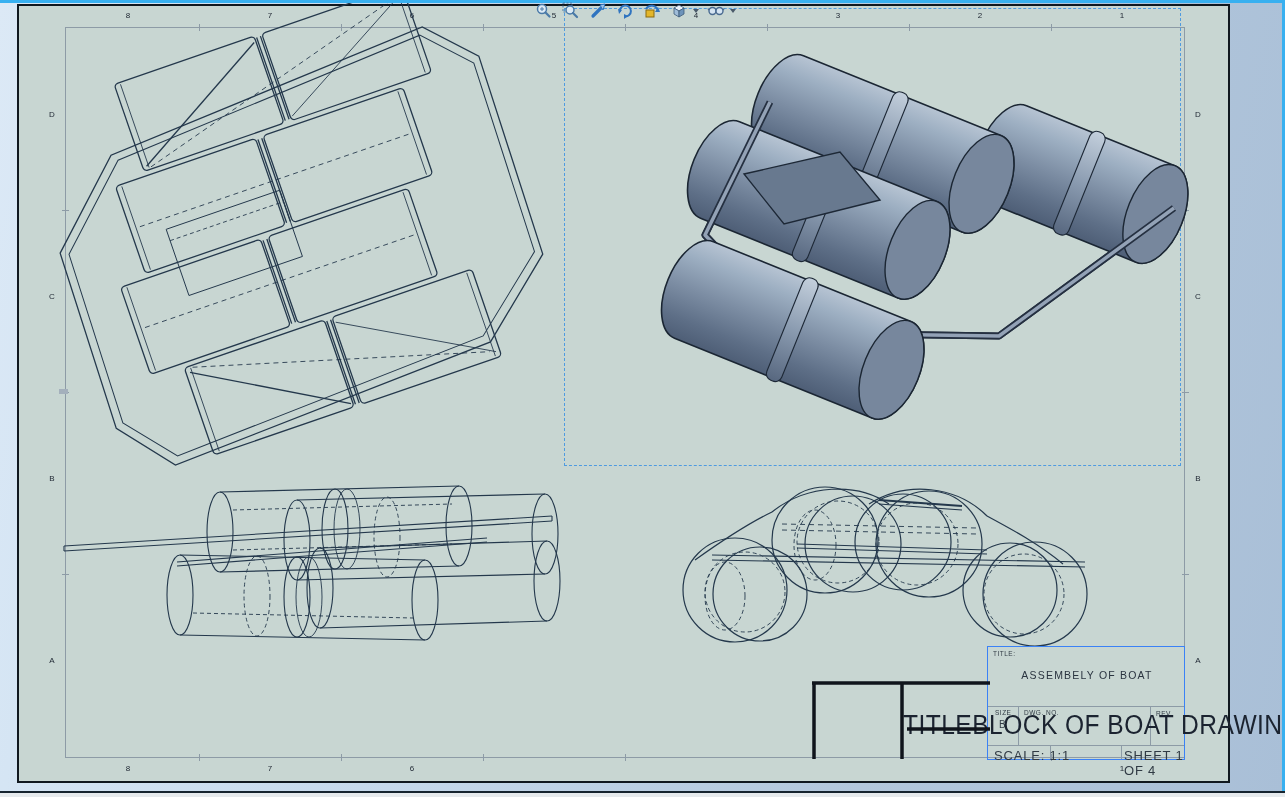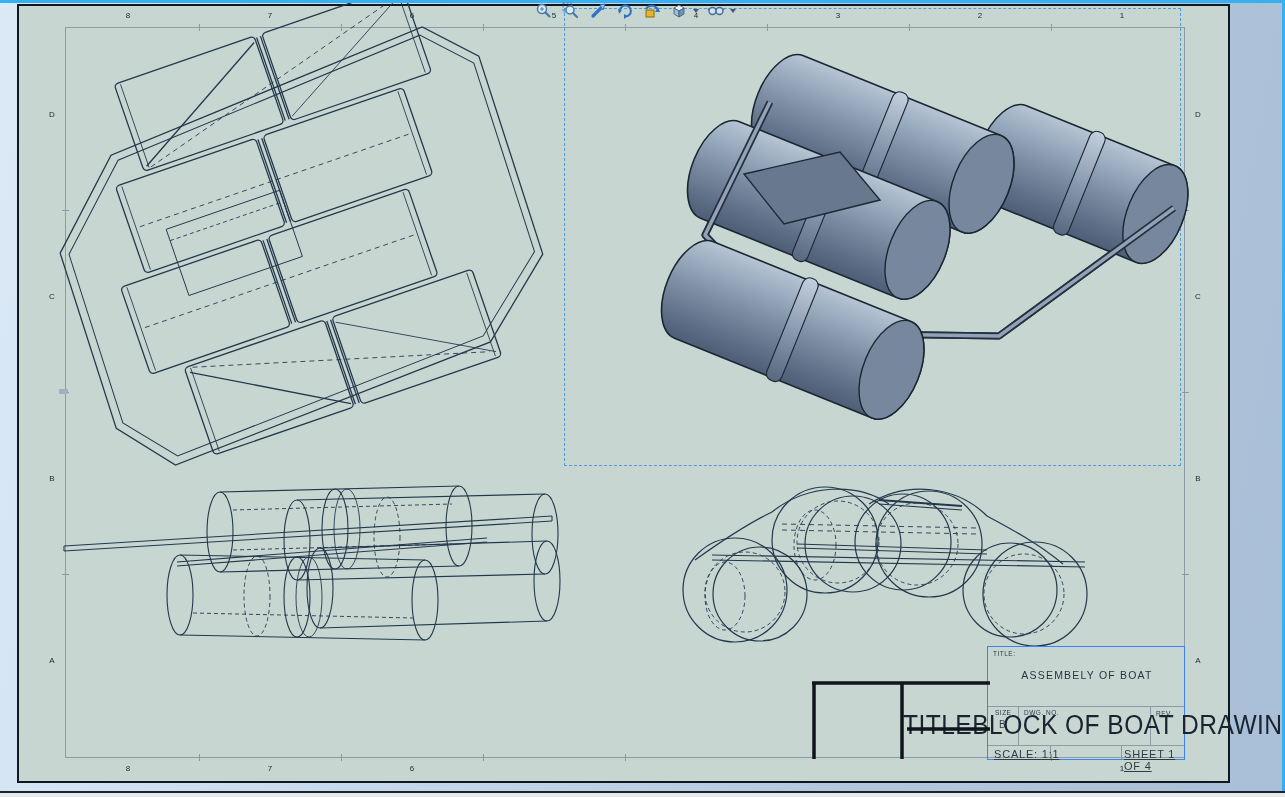--- a/index.html
+++ b/index.html
@@ -26,21 +26,21 @@
   .view-svg { position:absolute; overflow:visible; }
 
   
   .title-block { position:absolute; left:968px; top:640px; width:198px; height:114px;
                  border:1px solid #3b82f6; color:#303a44; }
   .tb-line { position:absolute; background:#8d9ba6; }
   .tb-small { position:absolute; font-size:6.5px; letter-spacing:0.5px; }
   .tb-title { position:absolute; left:10px; top:22px; width:178px; text-align:center;
               font-size:10.5px; letter-spacing:1.2px; color:#2a3440; }
   .tb-size-val { position:absolute; left:11px; top:72px; font-size:10px; }
-  .tb-bottom { position:absolute; font-size:11px; letter-spacing:0.8px;text-decoration:underline; }
+  .tb-bottom { position:absolute; font-size:13px; letter-spacing:0.8px; }
 
   .big-annotation { position:absolute; left:884px; top:704px; font-size:27px; letter-spacing:0.5px;
                     color:#1b2330; white-space:nowrap; transform:scaleX(0.91); transform-origin:left top;
                     z-index:20; font-weight:400; }
   .sketch-svg { position:absolute; left:783px; top:666px; z-index:21; overflow:visible; }
 
   
   .toolbar { position:absolute; left:533px; top:0px; height:22px; display:flex; align-items:center;
              gap:6px; z-index:50; }
   .icon-btn { width:21px; height:20px; display:flex; align-items:center; justify-content:center; }

